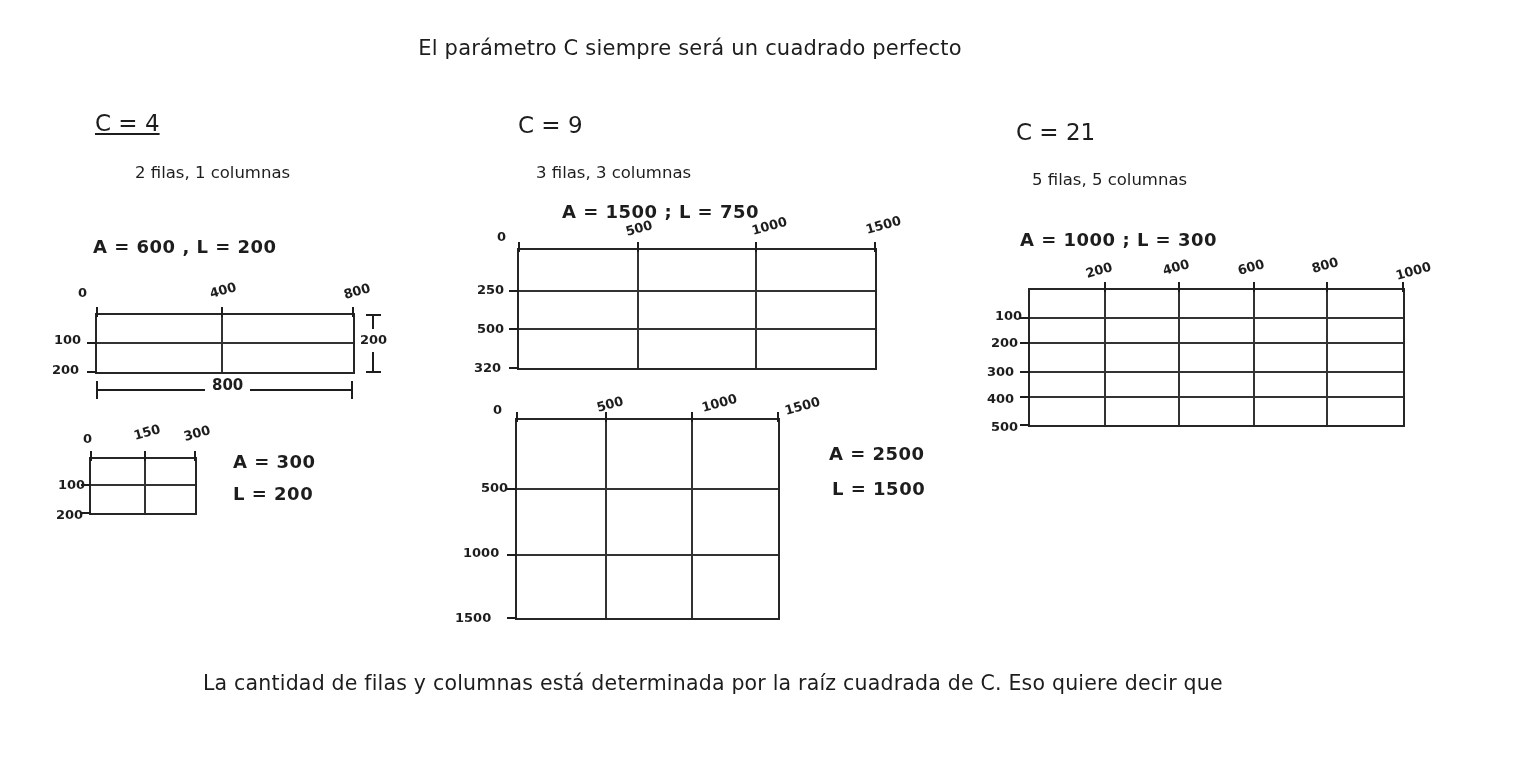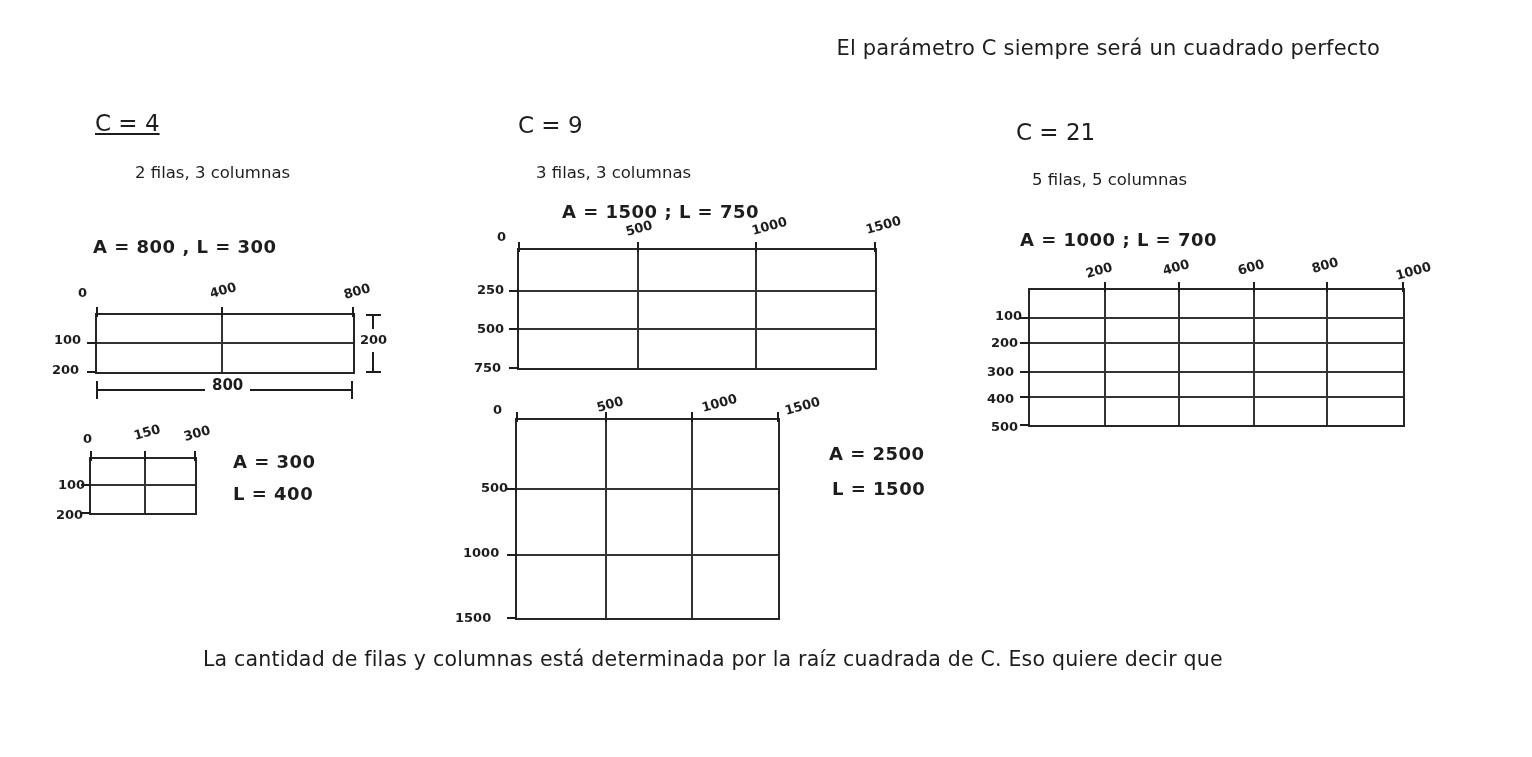--- a/index.html
+++ b/index.html
@@ -1,45 +1,45 @@
 <!DOCTYPE html>
 <html><head>
 <meta charset="utf-8">
 <style>
   html,body{margin:0;padding:0;background:#fff;}
   .canvas{
     position:relative; width:1532px; height:757px; background:#ffffff;
     font-family:"DejaVu Sans", sans-serif; color:#1d1d1d; overflow:hidden;
   }
   .abs{position:absolute;}
-  .title{font-size:21px; letter-spacing:.2px; text-align:right; width:1380px; left:0; top:36px;}
+  .title{font-size:21px; letter-spacing:.2px; text-align:center; width:1380px; left:0; top:36px;}
   .hdr{font-size:23px;}
   .sub{font-size:16.5px;}
   .params{font-size:18px; font-weight:bold; letter-spacing:.5px;}
   .lbl{font-size:13px; font-weight:bold; white-space:nowrap;}
   .rot{transform:rotate(-16deg); transform-origin:left bottom;}
   .grid{position:absolute; border:2px solid #262626; box-sizing:border-box; background:#fff;}
   .grid .vl{position:absolute; top:0; bottom:0; width:2px; background:#333; margin-left:-1px;}
   .grid .hl{position:absolute; left:0; right:0; height:2px; background:#333; margin-top:-1px;}
   .grid .tt{position:absolute; top:-8px; width:2px; height:10px; background:#1d1d1d; margin-left:-1px;}
   .grid .lt{position:absolute; left:-10px; width:10px; height:2px; background:#1d1d1d; margin-top:-1px;}
   .seg{position:absolute; background:#1d1d1d;}
   .brace-lbl{font-size:15px; font-weight:bold; background:#fff; padding:0 7px;}
-  .footer{font-size:20.5px; line-height:31px; letter-spacing:.2px;}
+  .footer{font-size:20.5px; line-height:31px; letter-spacing:.2px;margin-top:24px;}
 </style>
 </head>
 <body>
 
 <div class="canvas">
 
   <div class="abs title">El parámetro C siempre será un cuadrado perfecto</div>
 
   <div class="abs hdr" style="left:95px; top:110px;text-decoration:underline;">C = 4</div>
-  <div class="abs sub" style="left:135px; top:163px;">2 filas, 3 columnas</div>
-  <div class="abs params" style="left:93px; top:236px;">A = 800 ,   L = 300</div>
+  <div class="abs sub" style="left:135px; top:163px;">2 filas, 1 columnas</div>
+  <div class="abs params" style="left:93px; top:236px;">A = 600 ,   L = 200</div>
 
   <div class="grid" style="left:95px; top:313px; width:260px; height:61px;">
     <i class="vl" style="left:49%;"></i>
     <i class="hl" style="top:49%;"></i>
     <i class="tt" style="left:0%;"></i>
     <i class="tt" style="left:49%;"></i>
     <i class="tt" style="left:100%;"></i>
     <i class="lt" style="top:49%;"></i>
     <i class="lt" style="top:100%;"></i>
   </div>
@@ -68,21 +68,21 @@
     <i class="tt" style="left:100%;"></i>
     <i class="lt" style="top:49%;"></i>
     <i class="lt" style="top:100%;"></i>
   </div>
   <span class="abs lbl" style="left:83px; top:431px;">0</span>
   <span class="abs lbl rot" style="left:136px; top:428px;">150</span>
   <span class="abs lbl rot" style="left:186px; top:429px;">300</span>
   <span class="abs lbl" style="left:58px; top:477px;">100</span>
   <span class="abs lbl" style="left:56px; top:507px;">200</span>
   <div class="abs params" style="left:233px; top:451px;">A = 300</div>
-  <div class="abs params" style="left:233px; top:483px;">L = 400</div>
+  <div class="abs params" style="left:233px; top:483px;">L = 200</div>
 
   <div class="abs hdr" style="left:518px; top:112px;">C = 9</div>
   <div class="abs sub" style="left:536px; top:163px;">3 filas, 3 columnas</div>
   <div class="abs params" style="left:562px; top:201px;">A = 1500 ;   L = 750</div>
 
   <div class="grid" style="left:517px; top:248px; width:360px; height:122px;">
     <i class="vl" style="left:33.3%;"></i>
     <i class="vl" style="left:66.7%;"></i>
     <i class="hl" style="top:35%;"></i>
     <i class="hl" style="top:67%;"></i>
@@ -93,21 +93,21 @@
     <i class="lt" style="top:35%;"></i>
     <i class="lt" style="top:67%;"></i>
     <i class="lt" style="top:100%;"></i>
   </div>
   <span class="abs lbl" style="left:497px; top:229px;">0</span>
   <span class="abs lbl rot" style="left:628px; top:224px;">500</span>
   <span class="abs lbl rot" style="left:754px; top:223px;">1000</span>
   <span class="abs lbl rot" style="left:868px; top:222px;">1500</span>
   <span class="abs lbl" style="left:477px; top:282px;">250</span>
   <span class="abs lbl" style="left:477px; top:321px;">500</span>
-  <span class="abs lbl" style="left:474px; top:360px;">750</span>
+  <span class="abs lbl" style="left:474px; top:360px;">320</span>
 
   <div class="grid" style="left:515px; top:418px; width:265px; height:202px;">
     <i class="vl" style="left:34%;"></i>
     <i class="vl" style="left:67%;"></i>
     <i class="hl" style="top:34.7%;"></i>
     <i class="hl" style="top:68.3%;"></i>
     <i class="tt" style="left:0%;"></i>
     <i class="tt" style="left:34%;"></i>
     <i class="tt" style="left:67%;"></i>
     <i class="tt" style="left:100%;"></i>
@@ -120,21 +120,21 @@
   <span class="abs lbl rot" style="left:704px; top:400px;">1000</span>
   <span class="abs lbl rot" style="left:787px; top:403px;">1500</span>
   <span class="abs lbl" style="left:481px; top:480px;">500</span>
   <span class="abs lbl" style="left:463px; top:545px;">1000</span>
   <span class="abs lbl" style="left:455px; top:610px;">1500</span>
   <div class="abs params" style="left:829px; top:443px;">A = 2500</div>
   <div class="abs params" style="left:832px; top:478px;">L = 1500</div>
 
   <div class="abs hdr" style="left:1016px; top:119px;">C = 21</div>
   <div class="abs sub" style="left:1032px; top:170px;">5 filas, 5 columnas</div>
-  <div class="abs params" style="left:1020px; top:229px;">A = 1000  ;   L = 700</div>
+  <div class="abs params" style="left:1020px; top:229px;">A = 1000  ;   L = 300</div>
 
   <div class="grid" style="left:1028px; top:288px; width:377px; height:139px;">
     <i class="vl" style="left:20%;"></i>
     <i class="vl" style="left:40%;"></i>
     <i class="vl" style="left:60%;"></i>
     <i class="vl" style="left:79.5%;"></i>
     <i class="hl" style="top:20.9%;"></i>
     <i class="hl" style="top:39.6%;"></i>
     <i class="hl" style="top:60.4%;"></i>
     <i class="hl" style="top:79.1%;"></i>

